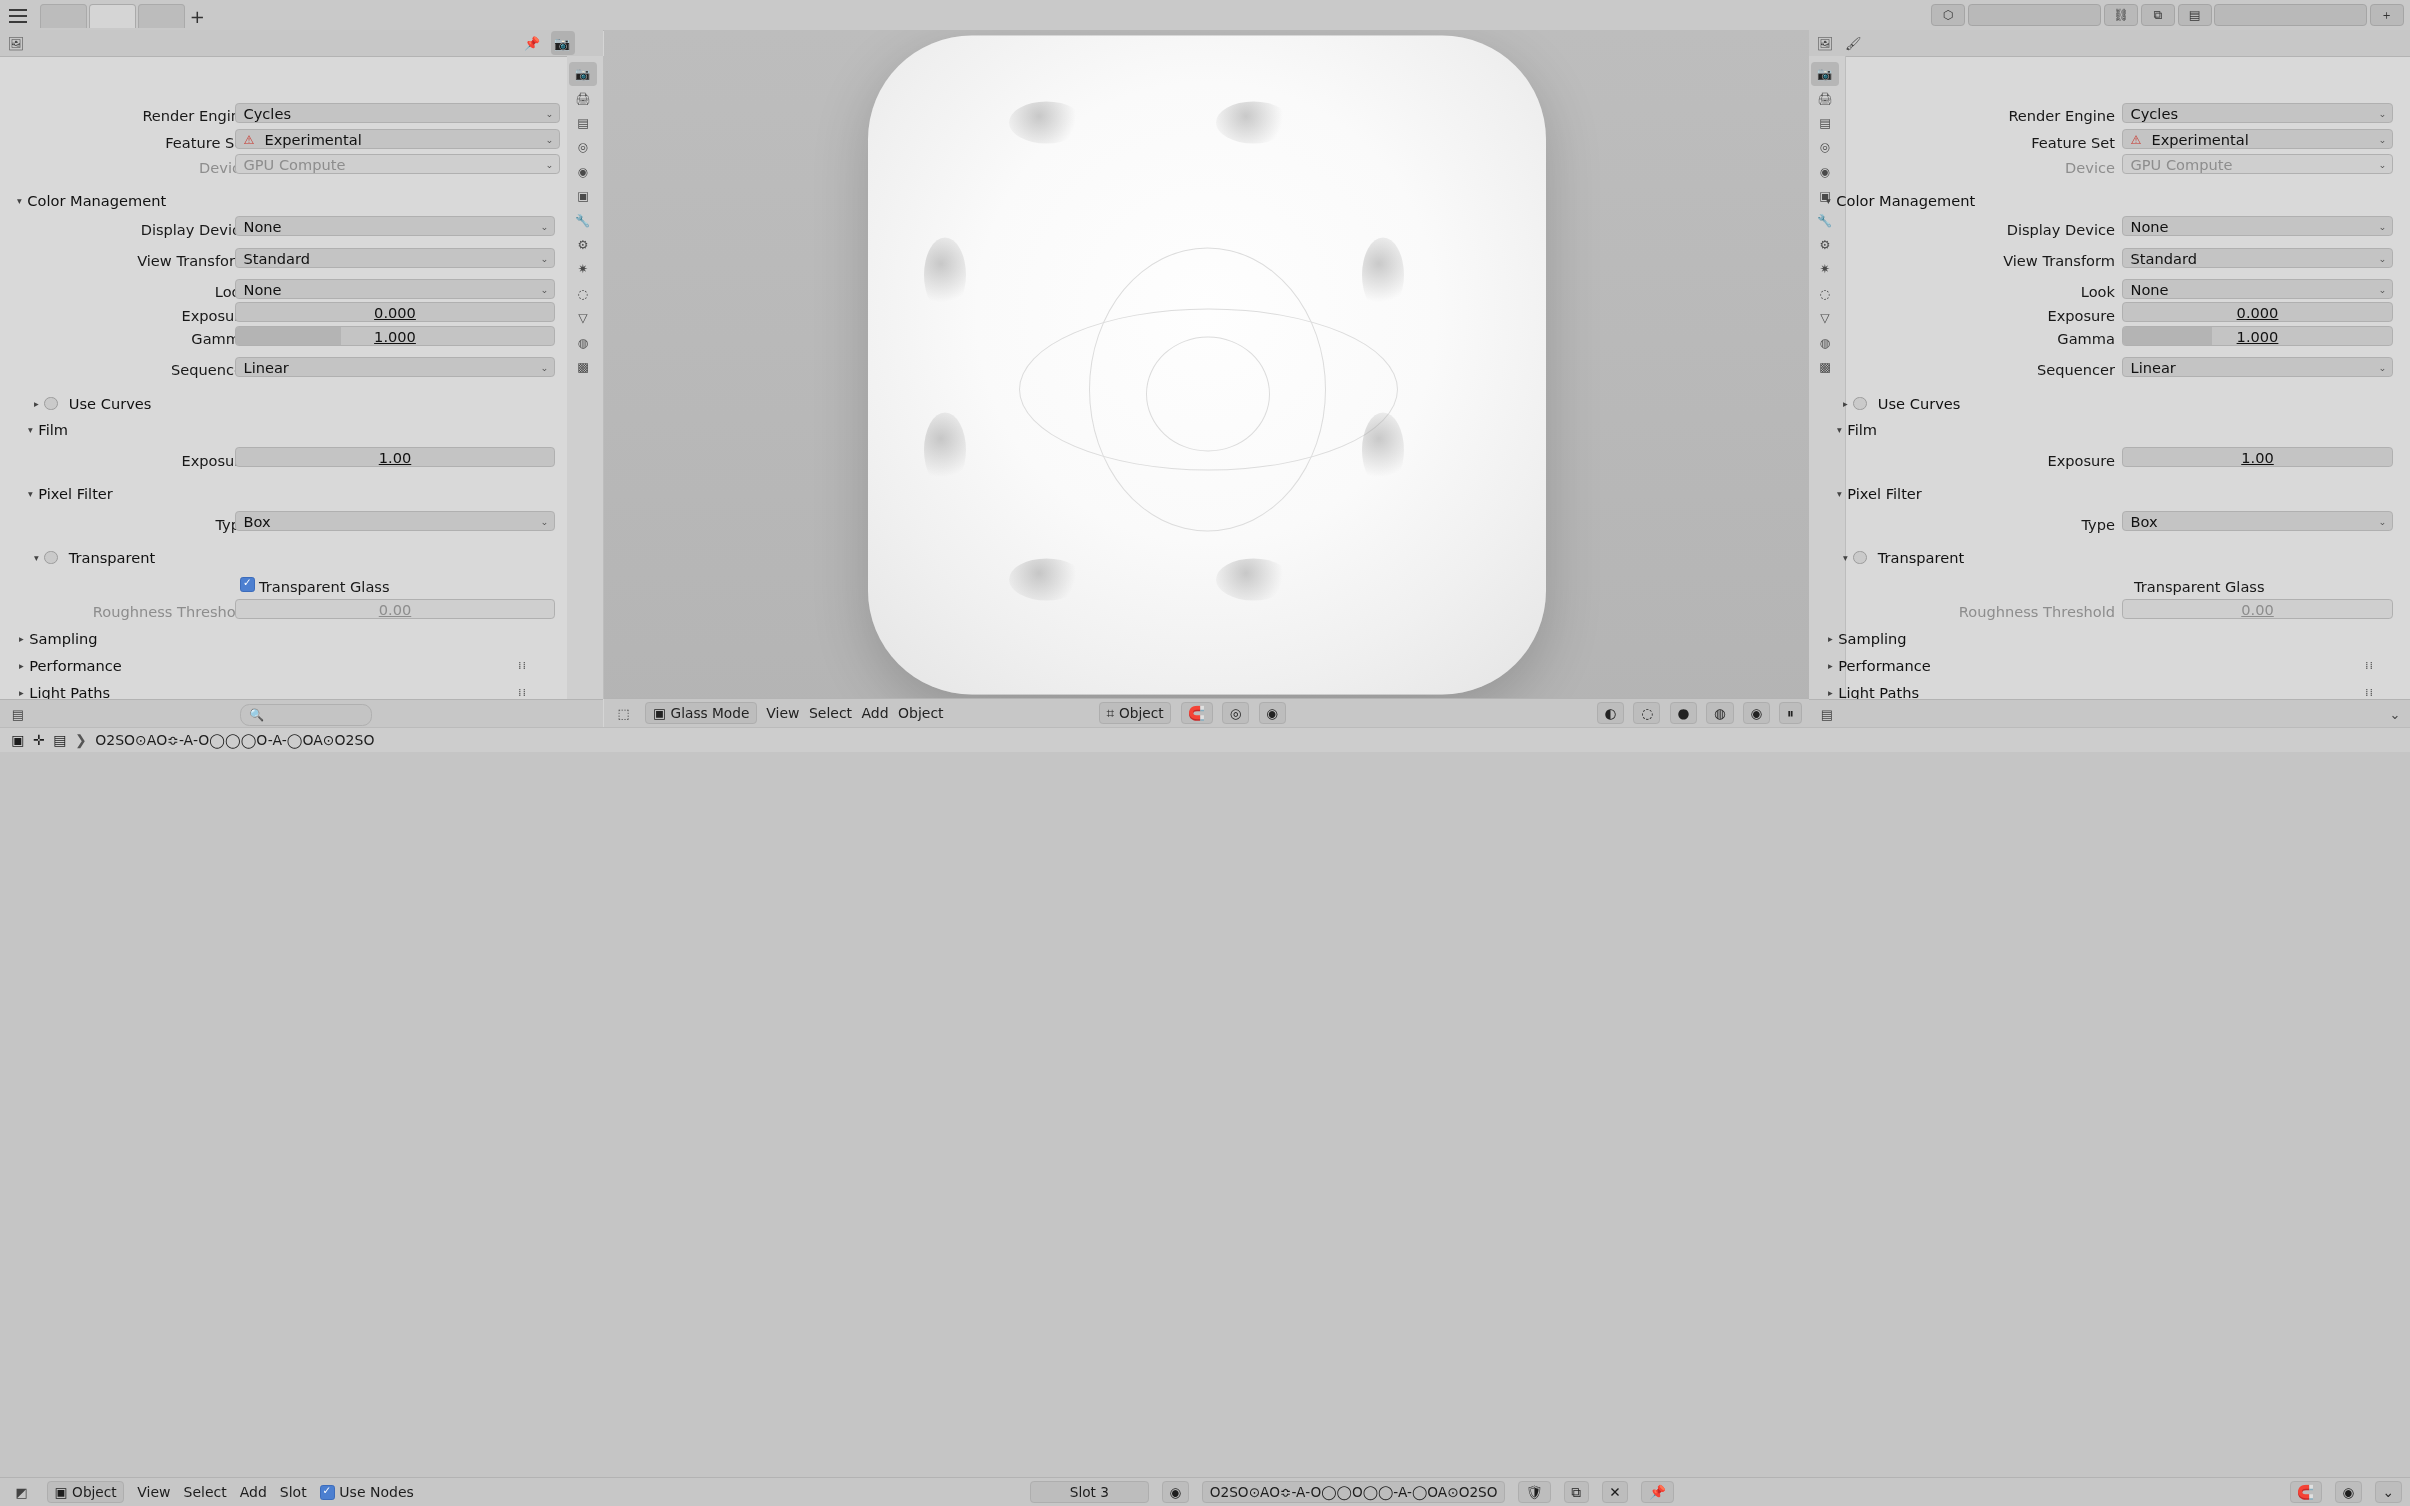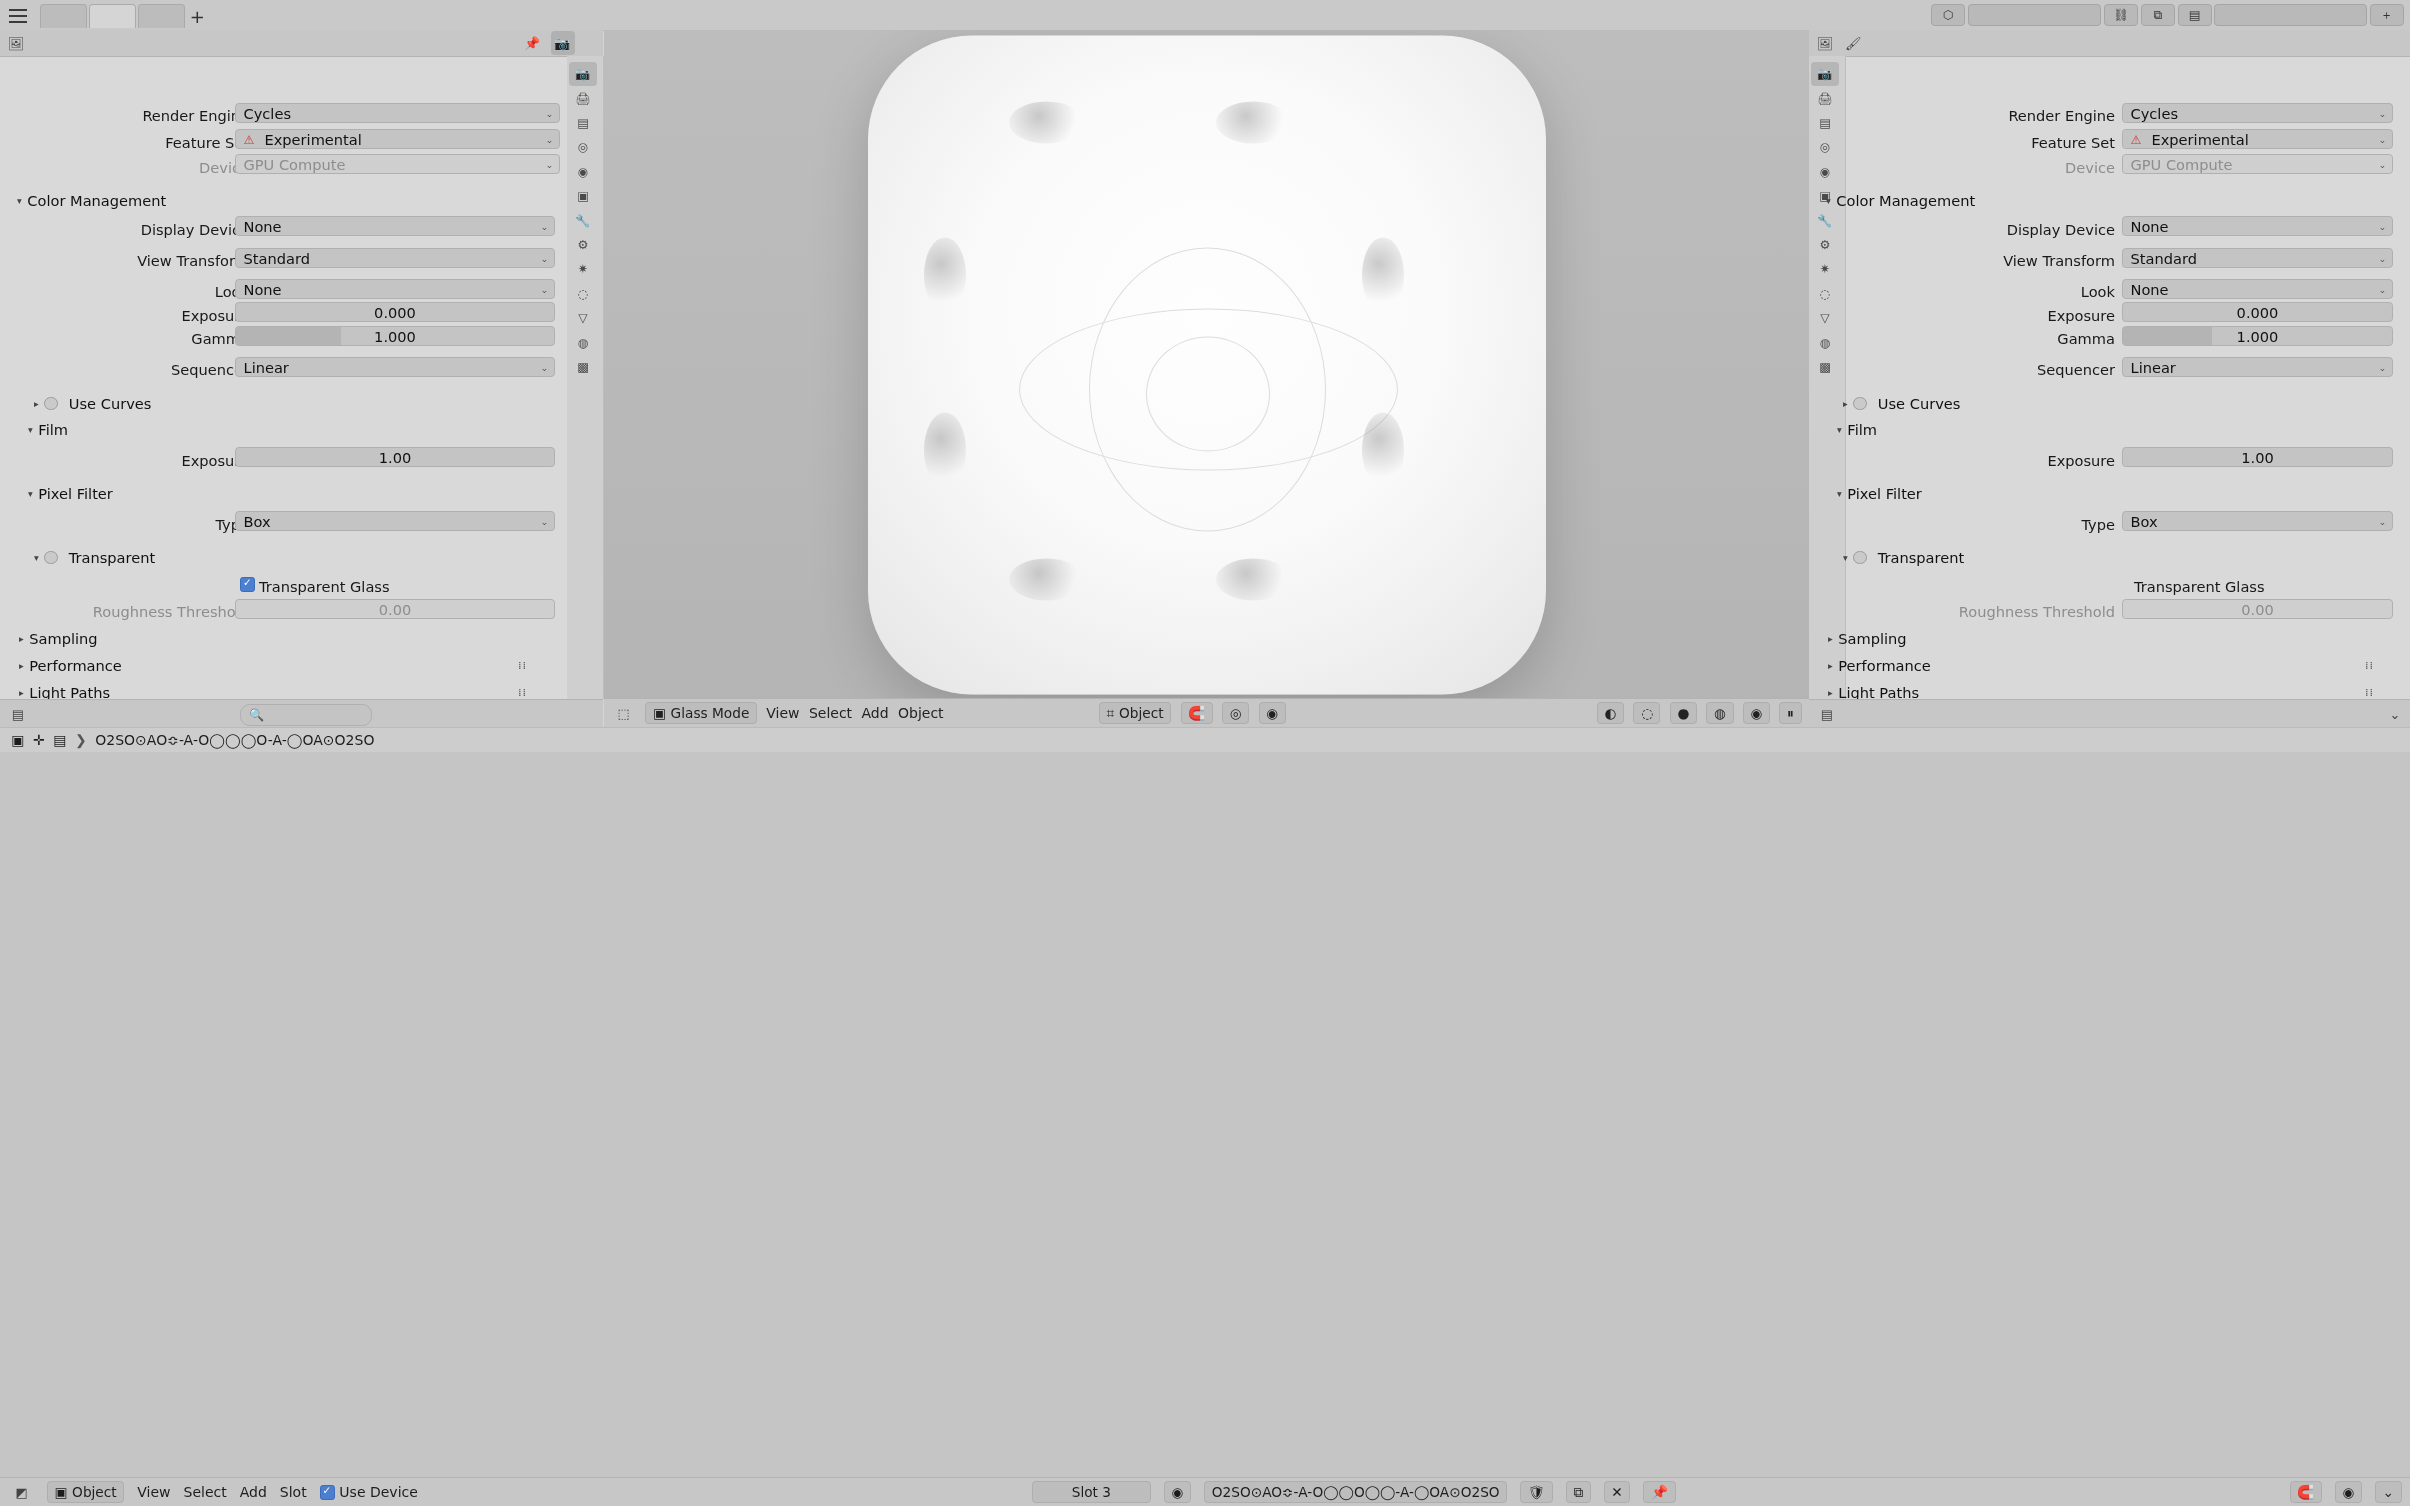--- a/index.html
+++ b/index.html
@@ -29,21 +29,21 @@
   
   .props{background:#d9d9d9;}
   .proptabs{position:absolute;left:0;top:26px;width:32px;bottom:0;background:#cfcfcf;border-right:0.9px solid #bdbdbd;padding-top:5.6px;}
   .proptab{width:28px;height:23.5px;margin:0.9px 1.9px;border-radius:3.8px;display:flex;align-items:center;justify-content:center;font-size:12.2px;color:#4a4a4a;}
   .proptab.active{background:#b6b6b6;}
   .plabel{position:absolute;text-align:right;font-size:14.6px;color:#181818;}
   .field{position:absolute;height:20px;background:#c4c4c4;border:0.9px solid #b0b0b0;border-radius:3.8px;display:flex;align-items:center;padding:0 7.5px;font-size:14.6px;color:#111;box-sizing:border-box;}
   .field.dim{color:#8d8d8d;background:#cfcfcf;}
   .field .caret{position:absolute;right:5.6px;color:#555;font-size:9.4px;}
   .field .sliderfill{position:absolute;left:0;top:0;bottom:0;background:#b4b4b4;border-radius:2.8px 0 0 2.8px;}
-  .field .fv{position:relative;z-index:2;width:100%;text-align:center;}
+  .field .fv{position:relative;z-index:2;width:100%;text-align:center;text-decoration:underline;}
   .sect{position:absolute;font-size:14.6px;color:#111;display:flex;align-items:center;gap:5.6px;}
   .tri{font-size:9.4px;color:#444;}
   .cbsq{position:absolute;width:13px;height:13px;border-radius:2.8px;border:0.9px solid #9a9a9a;background:#c8c8c8;}
   .cbsq.on{background:#4c7fd0;border-color:#3c6cbb;}
   .cbsq.on:after{content:"✓";color:#fff;font-size:10.4px;position:absolute;left:1.9px;top:-1.9px;}
   .warnico{position:absolute;color:#c9342b;font-size:12.2px;}
   .listico{position:absolute;color:#555;font-size:11.3px;letter-spacing:0.9px;}
 
   
   .viewport{position:absolute;background:#b8b8b8;overflow:hidden;}
@@ -479,21 +479,21 @@
       <span class="vp-btn">
         <span>▣</span>
         <span>Object</span>
       </span>
       <span>View</span>
       <span>Select</span>
       <span>Add</span>
       <span>Slot</span>
       <span style="display:flex;align-items:center;gap:4.7px;">
         <span class="cbsq on" style="position:relative;left:0;top:0;"></span>
-        <span>Use Device</span>
+        <span>Use Nodes</span>
       </span>
       <span style="flex:1"></span>
       <span class="vp-btn" style="min-width:104px;justify-content:center;">Slot 3</span>
       <span class="vp-btn">◉</span>
       <span class="vp-btn" style="min-width:254px;">O2SO⊙AO≎-A-O◯◯O◯◯-A-◯OA⊙O2SO</span>
       <span class="vp-btn">🛡</span>
       <span class="vp-btn">⧉</span>
       <span class="vp-btn">✕</span>
       <span class="vp-btn">📌</span>
       <span style="flex:1"></span>

